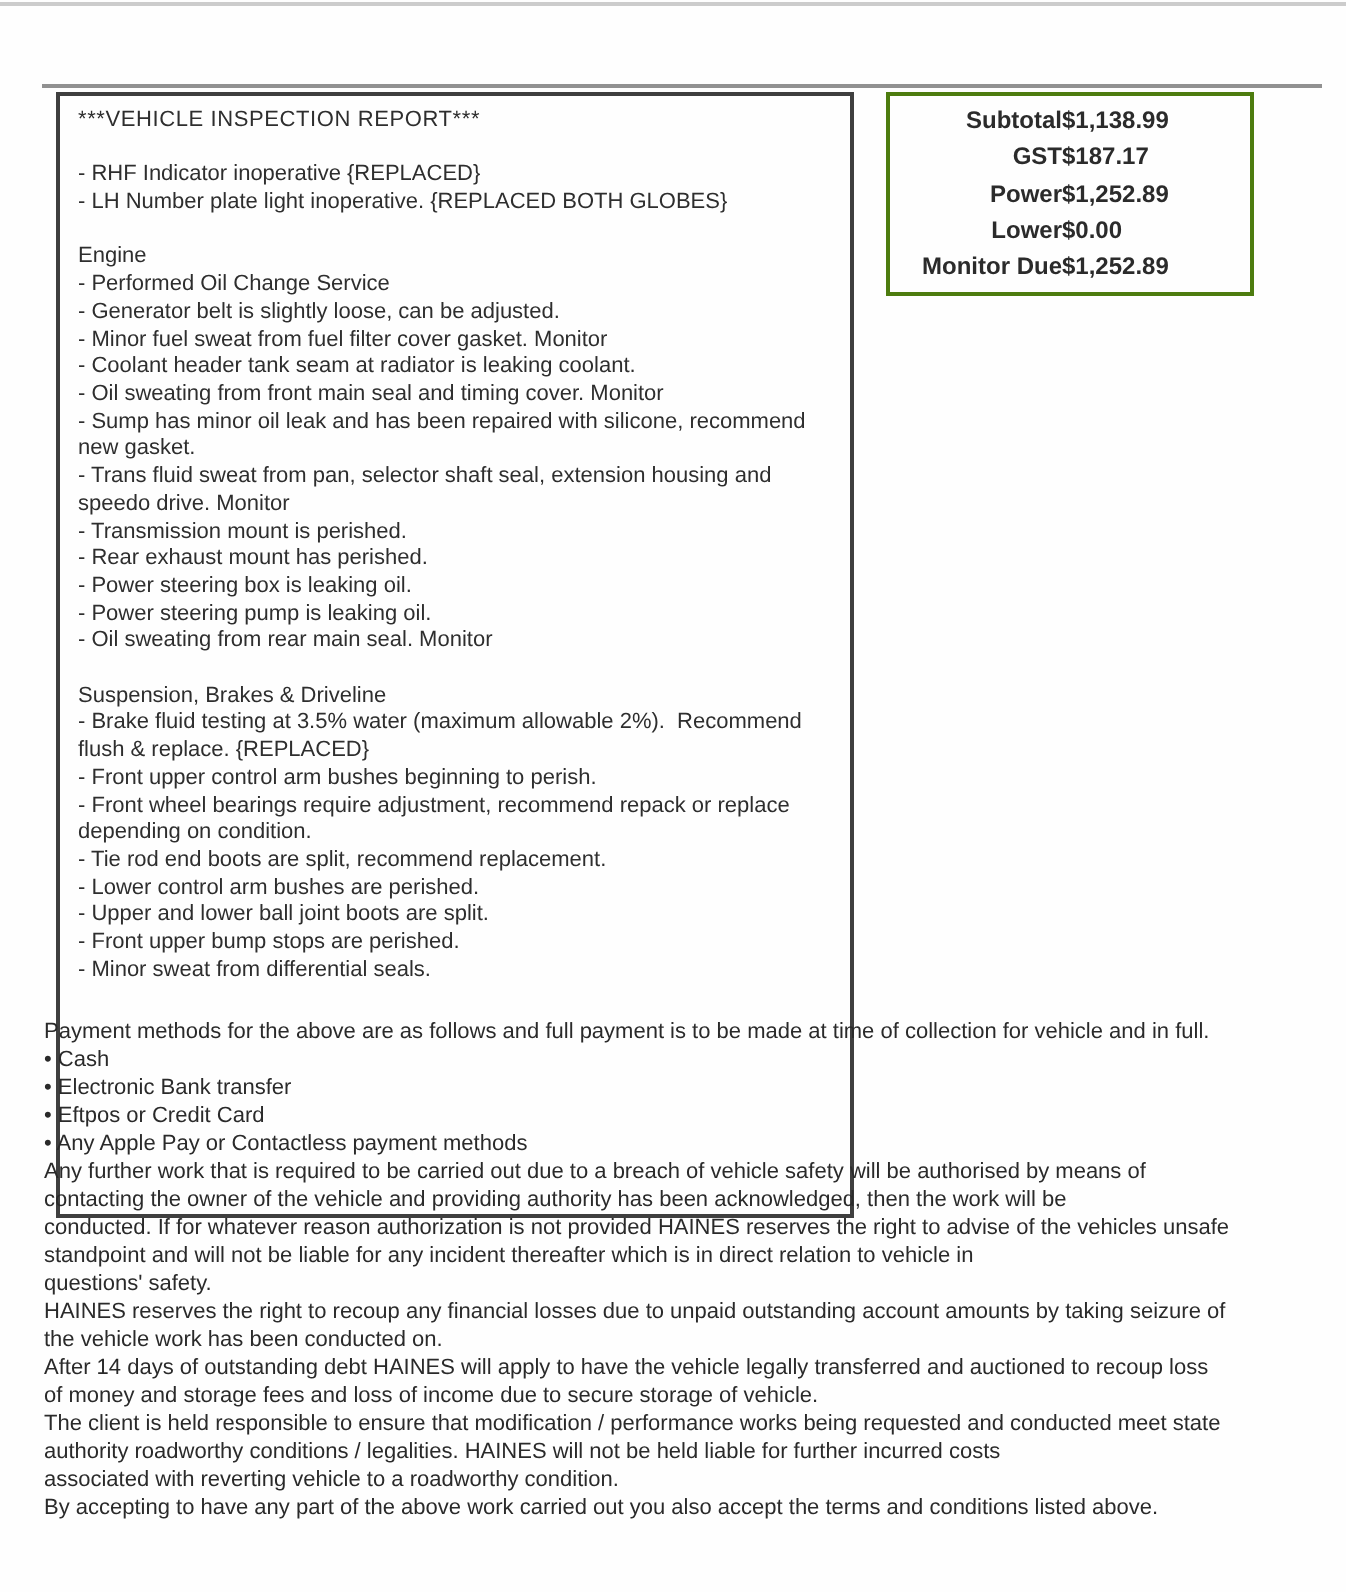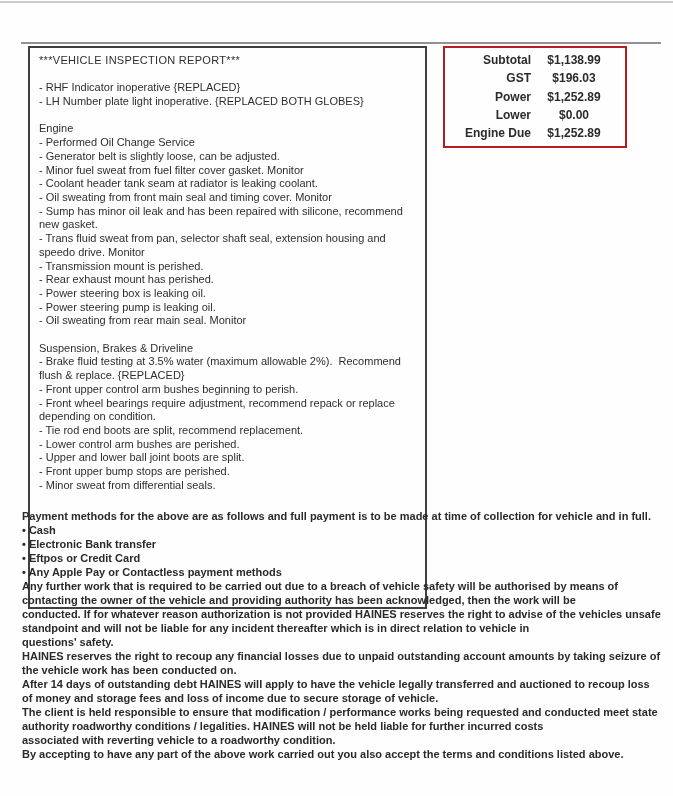--- a/index.html
+++ b/index.html
@@ -38,49 +38,48 @@
     line-height: 13.7px;
     min-height: 13.7px;
     white-space: pre;
     color: #2e2e2e;
   }
   .line.title { letter-spacing: 0.3px; }
   .totals-box {
     position: absolute;
     left: 443px; top: 46px;
     width: 184px; height: 102px;
-    border: 2px solid #b91c1c;
+    border: 2px solid #4d7c0f;
     box-sizing: border-box;
     padding: 5px 8px;
     display: flex;
     flex-direction: column;
     justify-content: space-between;
   }
   .totals-row {
     display: flex;
     align-items: baseline;
     font-size: 12px;
     font-weight: 700;
     color: #2b2b2b;
     line-height: 15px;
   }
   .t-label { width: 78px; text-align: right; white-space: pre; }
-  .t-value { flex: 1; text-align: center; white-space: pre; }
+  .t-value { flex: 1; text-align: left; white-space: pre; }
   .terms {
     position: absolute;
     left: 22px; top: 509px;
     width: 645px;
   }
   .term-line {
     font-size: 11px;
     line-height: 14px;
     min-height: 14px;
     white-space: pre;
     color: #2a2a2a;
-    font-weight: bold;
   }
 </style>
 </head>
 <body>
 
 <div class="page">
 
   <div class="top-scan-line"></div>
   <div class="header-rule"></div>
 
@@ -88,29 +87,29 @@
     <div class="line title">***VEHICLE INSPECTION REPORT***</div>
     <div class="repeat"><div class="line"></div><div class="line">- RHF Indicator inoperative {REPLACED}</div><div class="line">- LH Number plate light inoperative. {REPLACED BOTH GLOBES}</div><div class="line"></div><div class="line">Engine</div><div class="line">- Performed Oil Change Service</div><div class="line">- Generator belt is slightly loose, can be adjusted.</div><div class="line">- Minor fuel sweat from fuel filter cover gasket. Monitor</div><div class="line">- Coolant header tank seam at radiator is leaking coolant.</div><div class="line">- Oil sweating from front main seal and timing cover. Monitor</div><div class="line">- Sump has minor oil leak and has been repaired with silicone, recommend</div><div class="line">new gasket.</div><div class="line">- Trans fluid sweat from pan, selector shaft seal, extension housing and</div><div class="line">speedo drive. Monitor</div><div class="line">- Transmission mount is perished.</div><div class="line">- Rear exhaust mount has perished.</div><div class="line">- Power steering box is leaking oil.</div><div class="line">- Power steering pump is leaking oil.</div><div class="line">- Oil sweating from rear main seal. Monitor</div><div class="line"></div><div class="line">Suspension, Brakes &amp; Driveline</div><div class="line">- Brake fluid testing at 3.5% water (maximum allowable 2%).  Recommend</div><div class="line">flush &amp; replace. {REPLACED}</div><div class="line">- Front upper control arm bushes beginning to perish.</div><div class="line">- Front wheel bearings require adjustment, recommend repack or replace</div><div class="line">depending on condition.</div><div class="line">- Tie rod end boots are split, recommend replacement.</div><div class="line">- Lower control arm bushes are perished.</div><div class="line">- Upper and lower ball joint boots are split.</div><div class="line">- Front upper bump stops are perished.</div><div class="line">- Minor sweat from differential seals.</div></div>
   </div>
 
   <div class="totals-box">
     <div class="repeat"><div class="totals-row">
         <span class="t-label">Subtotal</span>
         <span class="t-value">$1,138.99</span>
       </div><div class="totals-row">
         <span class="t-label">GST</span>
-        <span class="t-value">$196.03</span>
+        <span class="t-value">$187.17</span>
       </div><div class="totals-row">
         <span class="t-label">Power</span>
         <span class="t-value">$1,252.89</span>
       </div><div class="totals-row">
         <span class="t-label">Lower</span>
         <span class="t-value">$0.00</span>
       </div><div class="totals-row">
-        <span class="t-label">Engine Due</span>
+        <span class="t-label">Monitor Due</span>
         <span class="t-value">$1,252.89</span>
       </div></div>
   </div>
 
   <div class="terms">
     <div class="repeat"><div class="term-line">Payment methods for the above are as follows and full payment is to be made at time of collection for vehicle and in full.</div><div class="term-line">• Cash</div><div class="term-line">• Electronic Bank transfer</div><div class="term-line">• Eftpos or Credit Card</div><div class="term-line">• Any Apple Pay or Contactless payment methods</div><div class="term-line">Any further work that is required to be carried out due to a breach of vehicle safety will be authorised by means of</div><div class="term-line">contacting the owner of the vehicle and providing authority has been acknowledged, then the work will be</div><div class="term-line">conducted. If for whatever reason authorization is not provided HAINES reserves the right to advise of the vehicles unsafe</div><div class="term-line">standpoint and will not be liable for any incident thereafter which is in direct relation to vehicle in</div><div class="term-line">questions' safety.</div><div class="term-line">HAINES reserves the right to recoup any financial losses due to unpaid outstanding account amounts by taking seizure of</div><div class="term-line">the vehicle work has been conducted on.</div><div class="term-line">After 14 days of outstanding debt HAINES will apply to have the vehicle legally transferred and auctioned to recoup loss</div><div class="term-line">of money and storage fees and loss of income due to secure storage of vehicle.</div><div class="term-line">The client is held responsible to ensure that modification / performance works being requested and conducted meet state</div><div class="term-line">authority roadworthy conditions / legalities. HAINES will not be held liable for further incurred costs</div><div class="term-line">associated with reverting vehicle to a roadworthy condition.</div><div class="term-line">By accepting to have any part of the above work carried out you also accept the terms and conditions listed above.</div></div>
   </div>
 
 </div>
 

